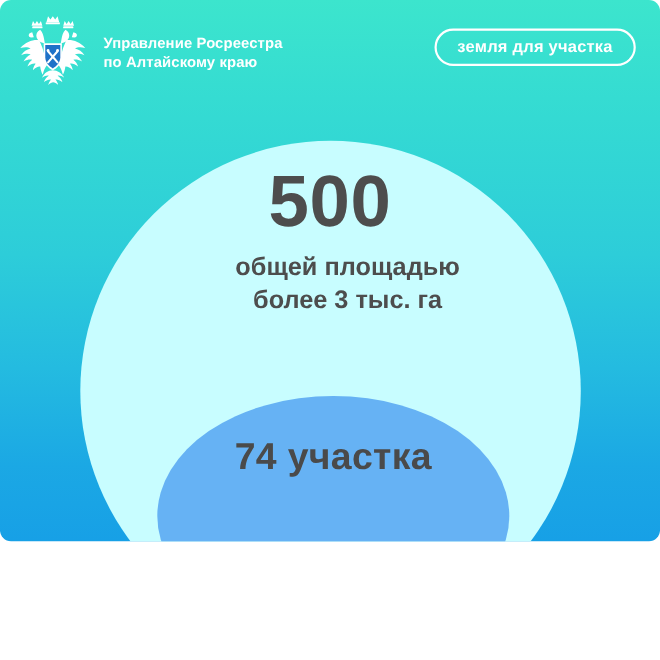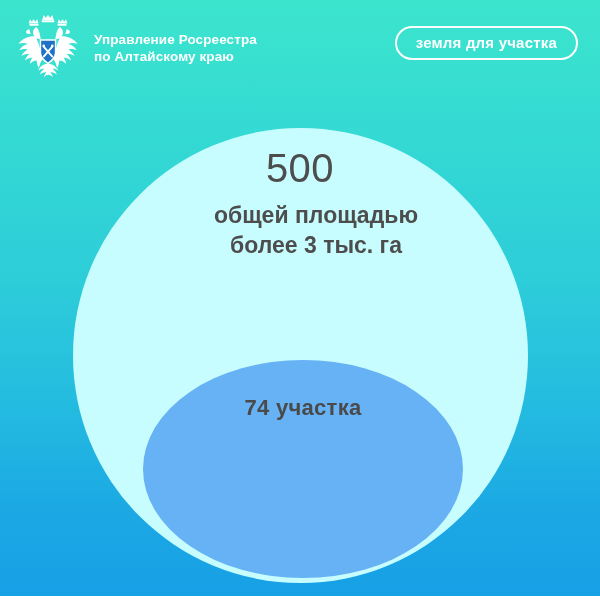--- a/index.html
+++ b/index.html
@@ -9,29 +9,30 @@
   body {
     width: 600px;
     height: 600px;
     font-family: "Liberation Sans", sans-serif;
     overflow: hidden;
   }
 
   #poster {
     position: relative;
     width: 600px;
-    height: 596px;
+    height: 492px;
     overflow: hidden;
     background: linear-gradient(180deg,
         #3ce5cd 0%,
         #35dcd2 18%,
         #2dcdd9 47%,
         #24bbe0 68%,
         #1ba8e4 86%,
         #17a0e6 100%);
+    border-radius: 10px;
   }
 
   
   .circle-outer {
     position: absolute;
     left: 73px;
     top: 128px;
     width: 455px;
     height: 455px;
     border-radius: 50%;
@@ -92,22 +93,22 @@
   
   .main-copy {
     position: absolute;
     left: 0;
     top: 148px;
     width: 600px;
     text-align: center;
     color: #4d4d4d;
   }
   .stat-number {
-    font-size: 40px;
-    font-weight: normal;
+    font-size: 66px;
+    font-weight: bold;
     line-height: 1.04;
     letter-spacing: 0.5px;
   }
   .stat-word {
     font-size: 58px;
     font-weight: bold;
     line-height: 1.06;
     letter-spacing: 0.5px;
     margin-top: -2px;
   }
@@ -123,21 +124,21 @@
   
   .inner-copy {
     position: absolute;
     left: 143px;
     top: 396px;
     width: 320px;
     text-align: center;
     color: #4a4a4a;
   }
   .inner-number {
-    font-size: 22px;
+    font-size: 34px;
     font-weight: bold;
     line-height: 1.12;
     letter-spacing: 0.3px;
   }
   .inner-sub {
     font-size: 23px;
     font-weight: bold;
     line-height: 1.24;
     margin-top: 3px;
     white-space: pre-line;

